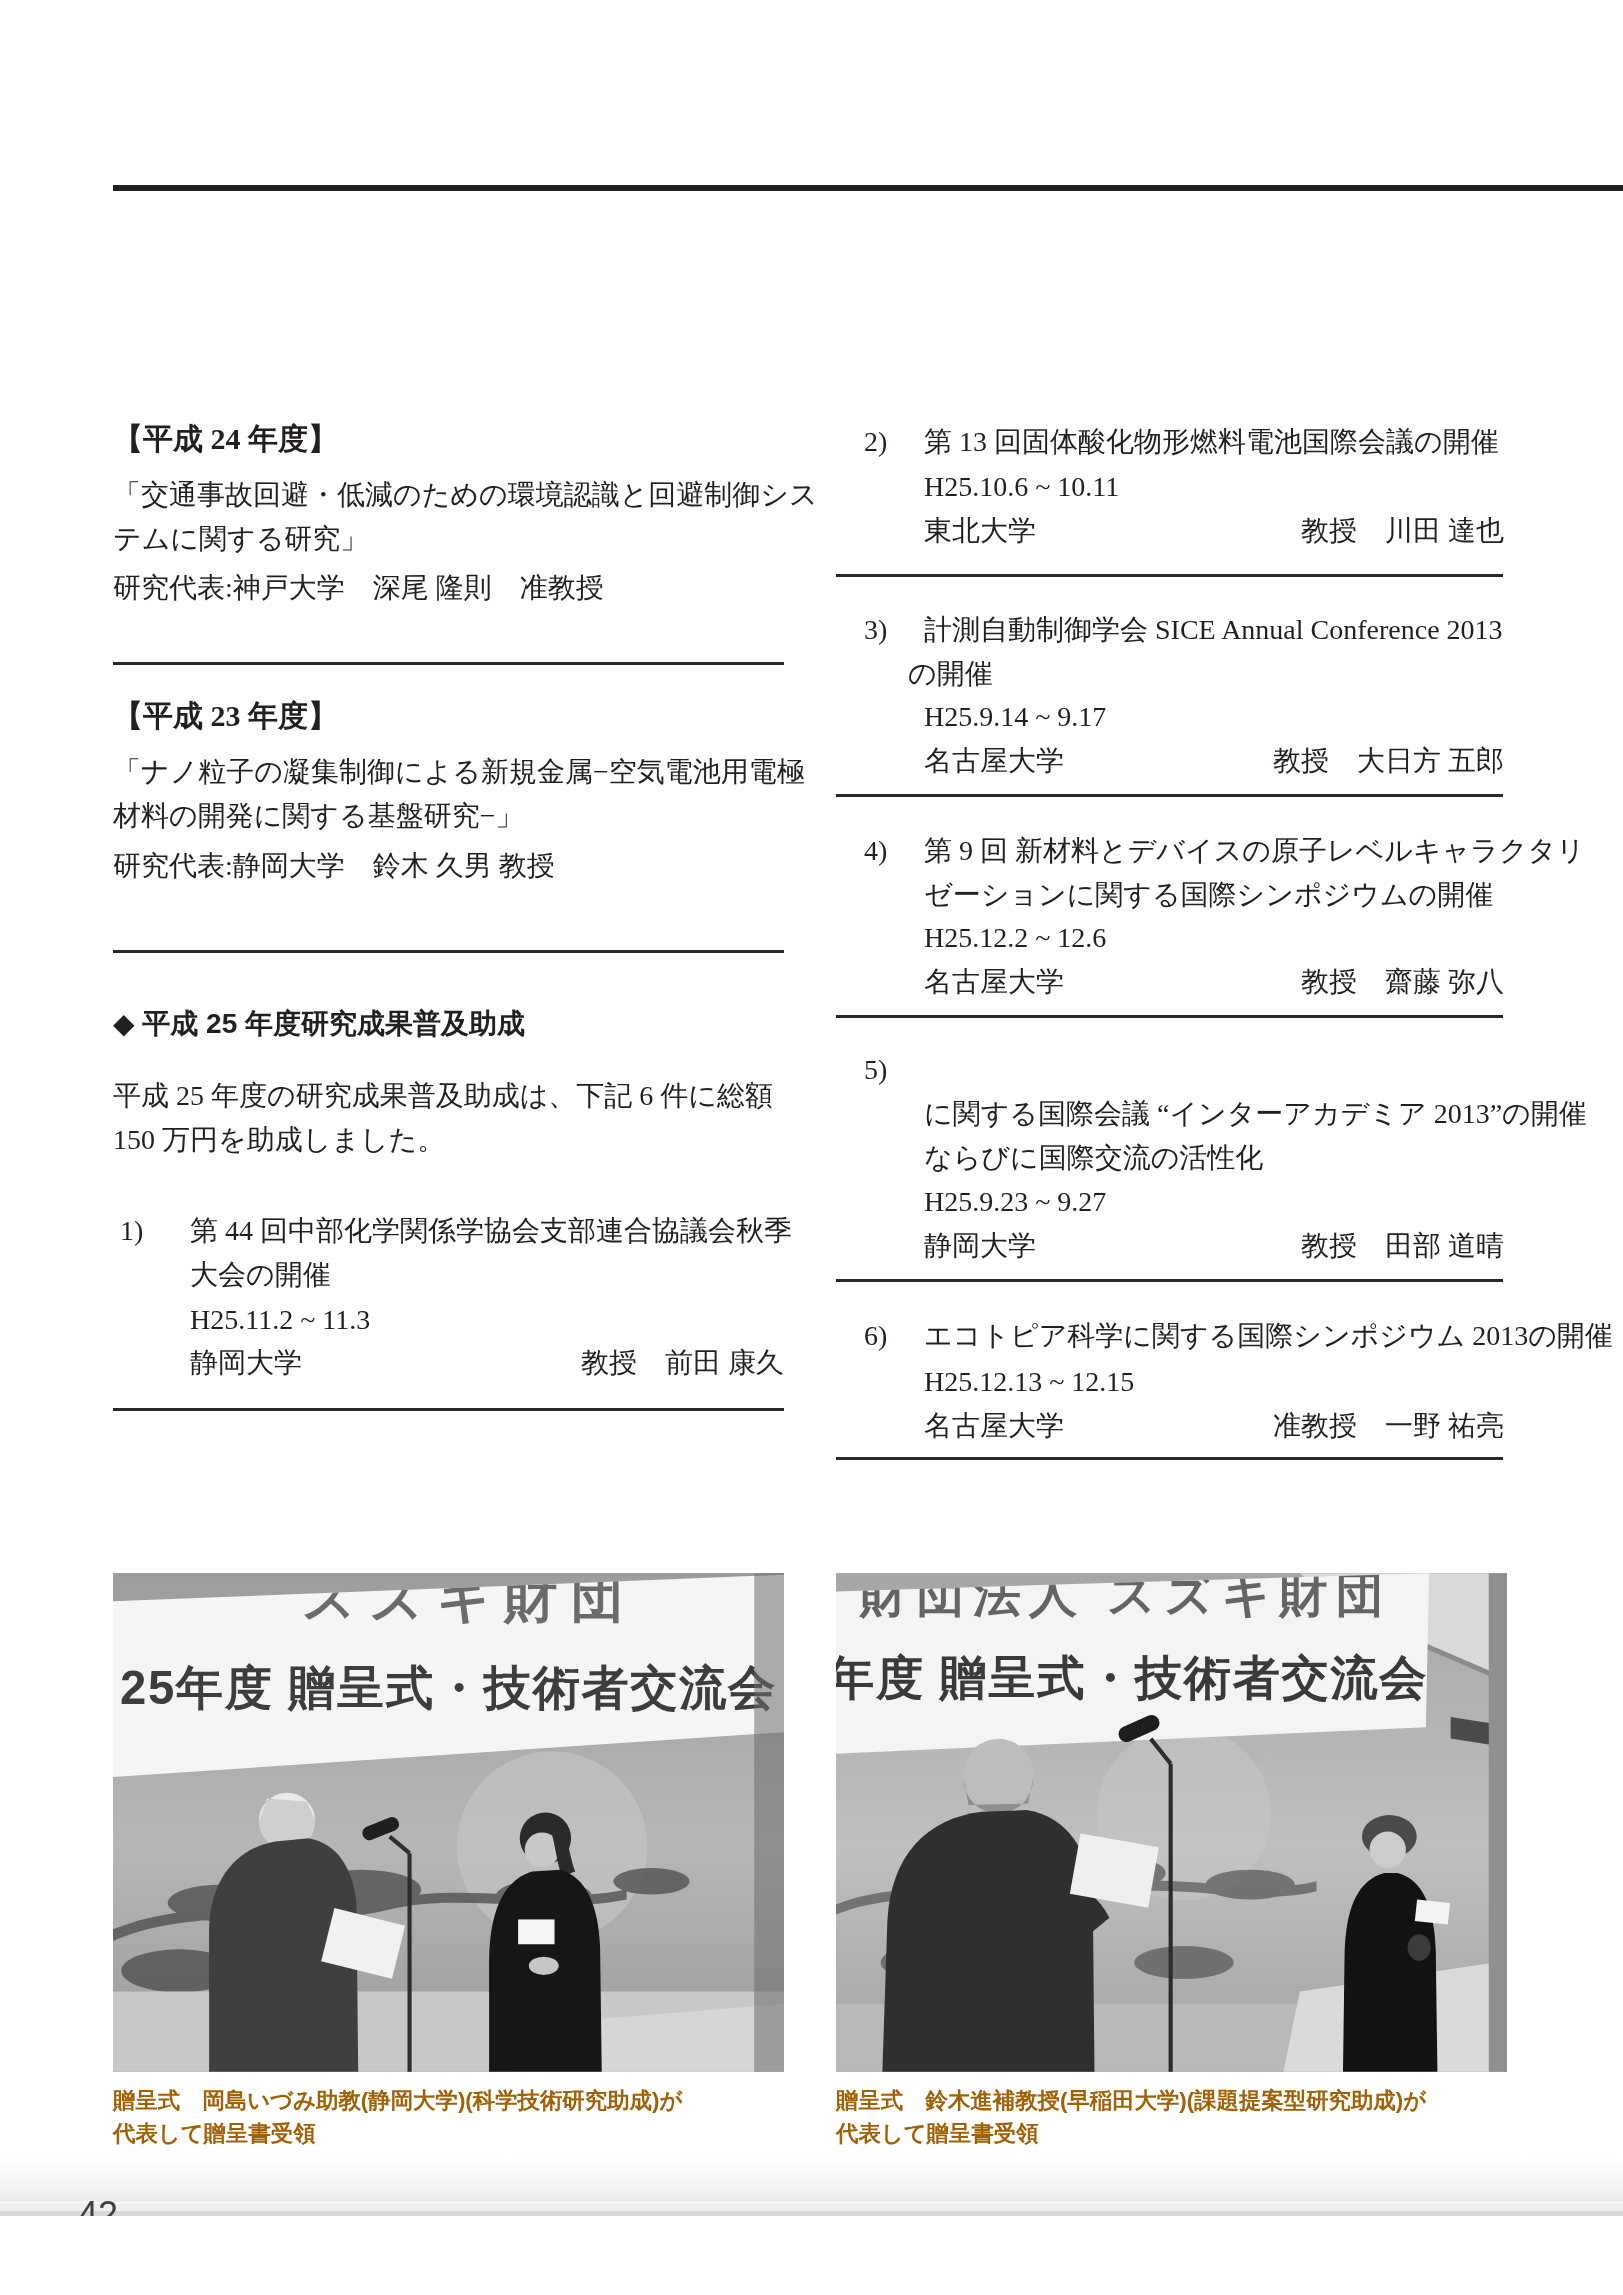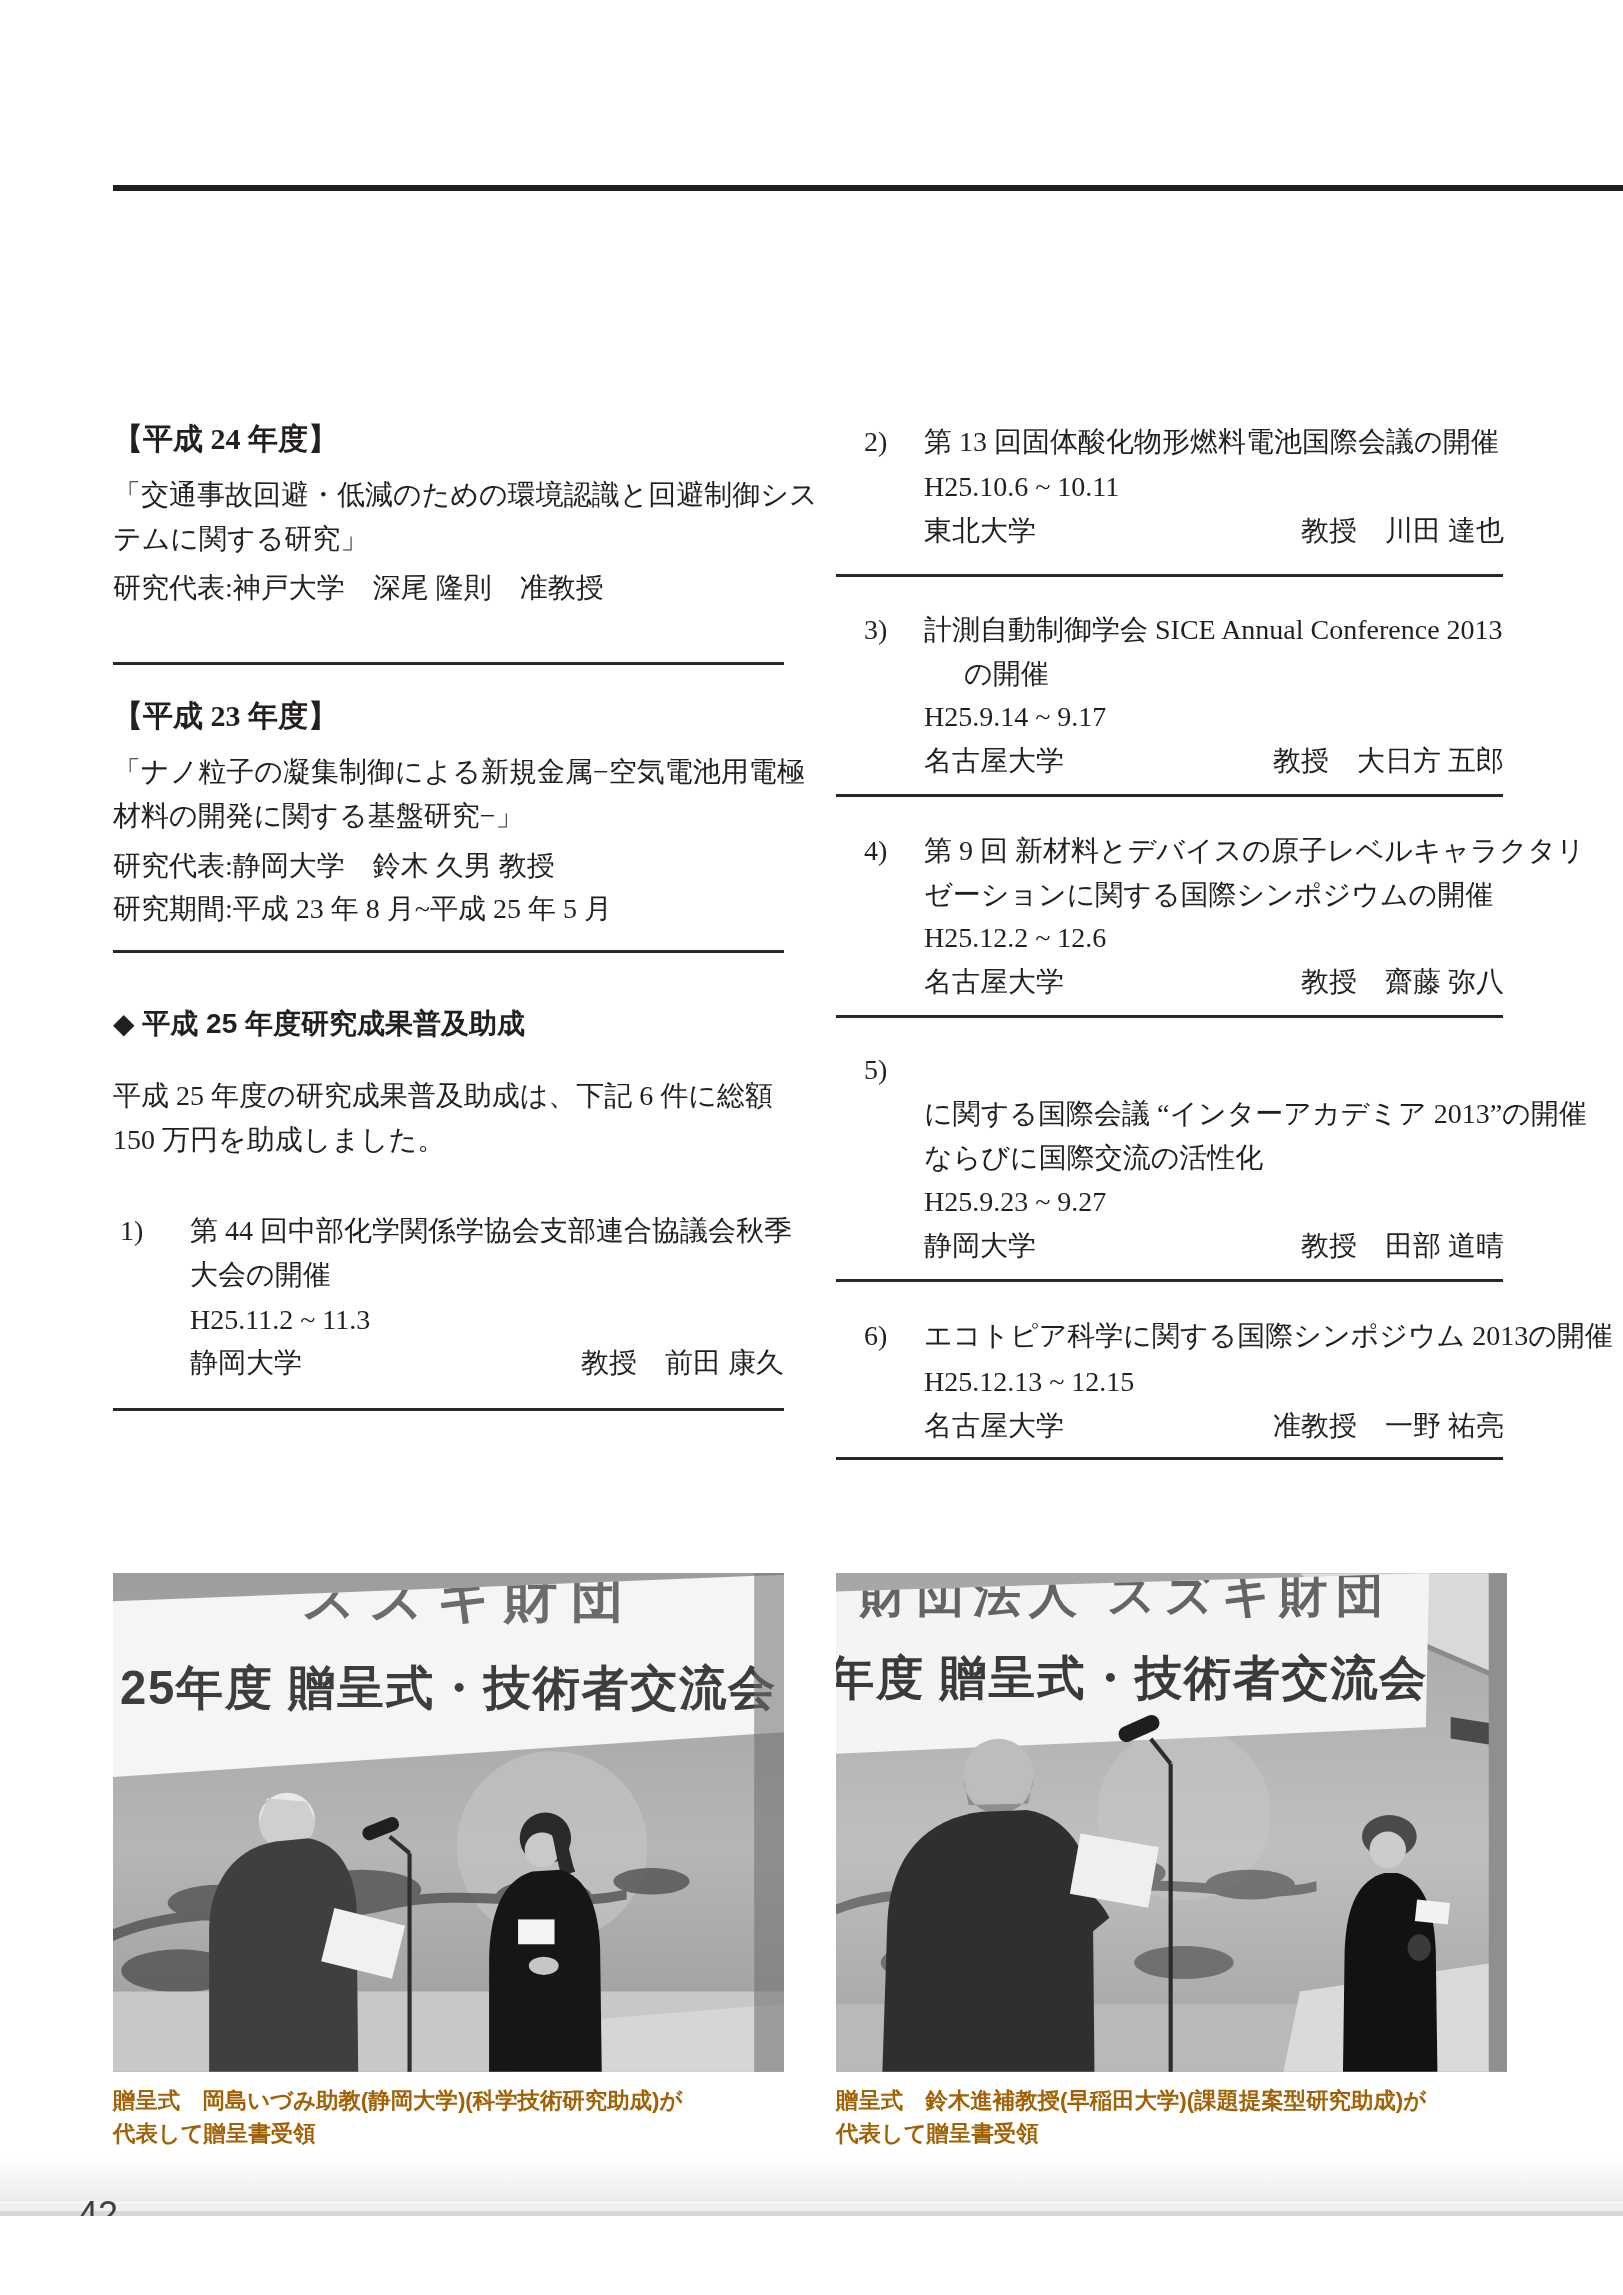--- a/index.html
+++ b/index.html
@@ -37,21 +37,20 @@
   <div class="ln hd" style="left:113px;top:421px;">【平成 24 年度】</div>
   <div class="ln" style="left:113px;top:478px;">「交通事故回避・低減のための環境認識と回避制御シス</div>
   <div class="ln" style="left:113px;top:522px;">テムに関する研究」</div>
   <div class="ln" style="left:113px;top:571px;">研究代表:神戸大学　深尾 隆則　准教授</div>
   <div class="divider" style="left:113px;top:662px;width:671px;"></div>
 
   <div class="ln hd" style="left:113px;top:698px;">【平成 23 年度】</div>
   <div class="ln" style="left:113px;top:755px;">「ナノ粒子の凝集制御による新規金属−空気電池用電極</div>
   <div class="ln" style="left:113px;top:799px;">材料の開発に関する基盤研究−」</div>
   <div class="ln" style="left:113px;top:849px;">研究代表:静岡大学　鈴木 久男 教授</div>
-  <div class="ln" style="left:113px;top:892px;">研究期間:平成 23 年 8 月~平成 25 年 5 月</div>
   <div class="divider" style="left:113px;top:950px;width:671px;"></div>
 
   <div class="ln gothic" style="left:113px;top:1007px;">◆ 平成 25 年度研究成果普及助成</div>
   <div class="ln" style="left:113px;top:1079px;">平成 25 年度の研究成果普及助成は、下記 6 件に総額</div>
   <div class="ln" style="left:113px;top:1123px;">150 万円を助成しました。</div>
 
   <div class="ln num" style="left:120px;top:1214px;">1)</div>
   <div class="ln" style="left:190px;top:1214px;">第 44 回中部化学関係学協会支部連合協議会秋季</div>
   <div class="ln" style="left:190px;top:1258px;">大会の開催</div>
   <div class="ln" style="left:190px;top:1303px;">H25.11.2 ~ 11.3</div>
@@ -65,21 +64,21 @@
   <div class="ln" style="left:924px;top:425px;">第 13 回固体酸化物形燃料電池国際会議の開催</div>
   <div class="ln" style="left:924px;top:470px;">H25.10.6 ~ 10.11</div>
   <div class="meta" style="left:924px;top:514px;width:580px;">
     <span>東北大学</span>
     <span>教授　川田 達也</span>
   </div>
   <div class="divider" style="left:836px;top:574px;width:667px;"></div>
 
   <div class="ln num" style="left:864px;top:613px;">3)</div>
   <div class="ln" style="left:924px;top:613px;">計測自動制御学会 SICE Annual Conference 2013</div>
-  <div class="ln" style="left:964px;top:657px;text-align:right;">の開催</div>
+  <div class="ln" style="left:908px;top:657px;text-align:right;">の開催</div>
   <div class="ln" style="left:924px;top:700px;">H25.9.14 ~ 9.17</div>
   <div class="meta" style="left:924px;top:744px;width:580px;">
     <span>名古屋大学</span>
     <span>教授　大日方 五郎</span>
   </div>
   <div class="divider" style="left:836px;top:794px;width:667px;"></div>
 
   <div class="ln num" style="left:864px;top:834px;">4)</div>
   <div class="ln" style="left:924px;top:834px;">第 9 回 新材料とデバイスの原子レベルキャラクタリ</div>
   <div class="ln" style="left:924px;top:878px;">ゼーションに関する国際シンポジウムの開催</div>

